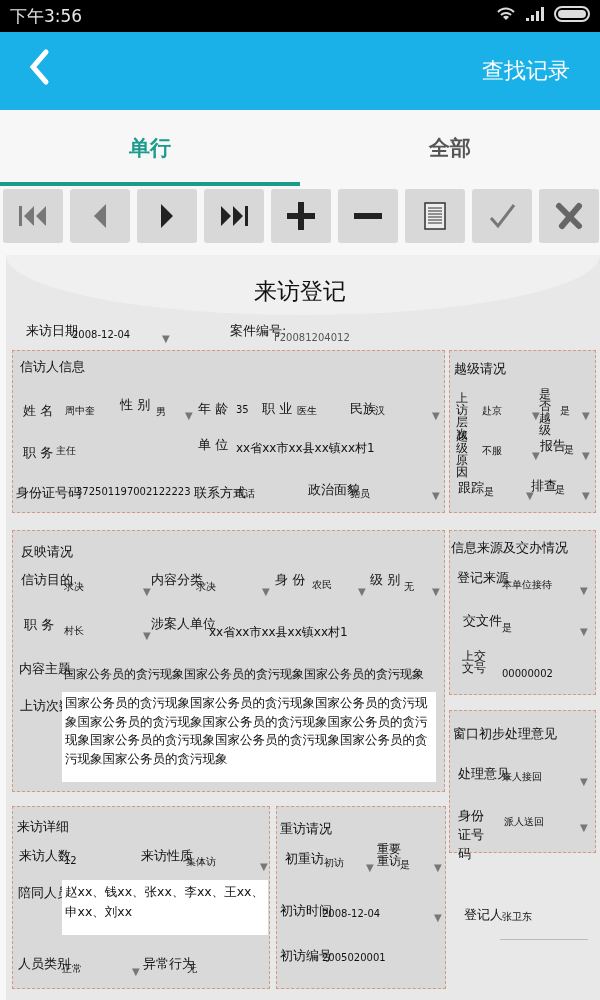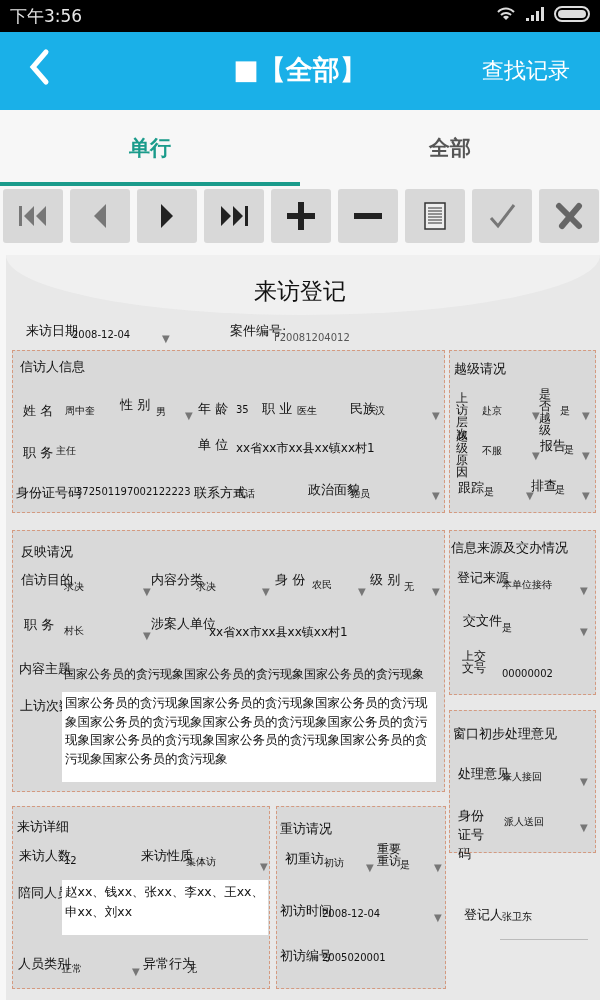--- a/index.html
+++ b/index.html
@@ -54,21 +54,20 @@
         <rect x="10" y="4" width="3" height="10" fill="#ddd"></rect>
         <rect x="15" y="0" width="3" height="14" fill="#ddd"></rect>
       </svg>
     <div class="battery">
         <div></div>
       </div>
   </div>
 </div>
 
 <div class="abs appbar">
-  <span class="abs title">■【全部】</span>
   <span class="abs back">
     <svg width="22" height="38" viewBox="0 0 22 38">
         <path d="M18 4 L5 19 L18 34" stroke="#fff" stroke-width="5" fill="none" stroke-linecap="round"></path>
       </svg>
   </span>
   <span class="abs find">查找记录</span>
 </div>
 
 <div class="abs tabs">
   <div class="abs tab active" style="left:0">单行</div>

